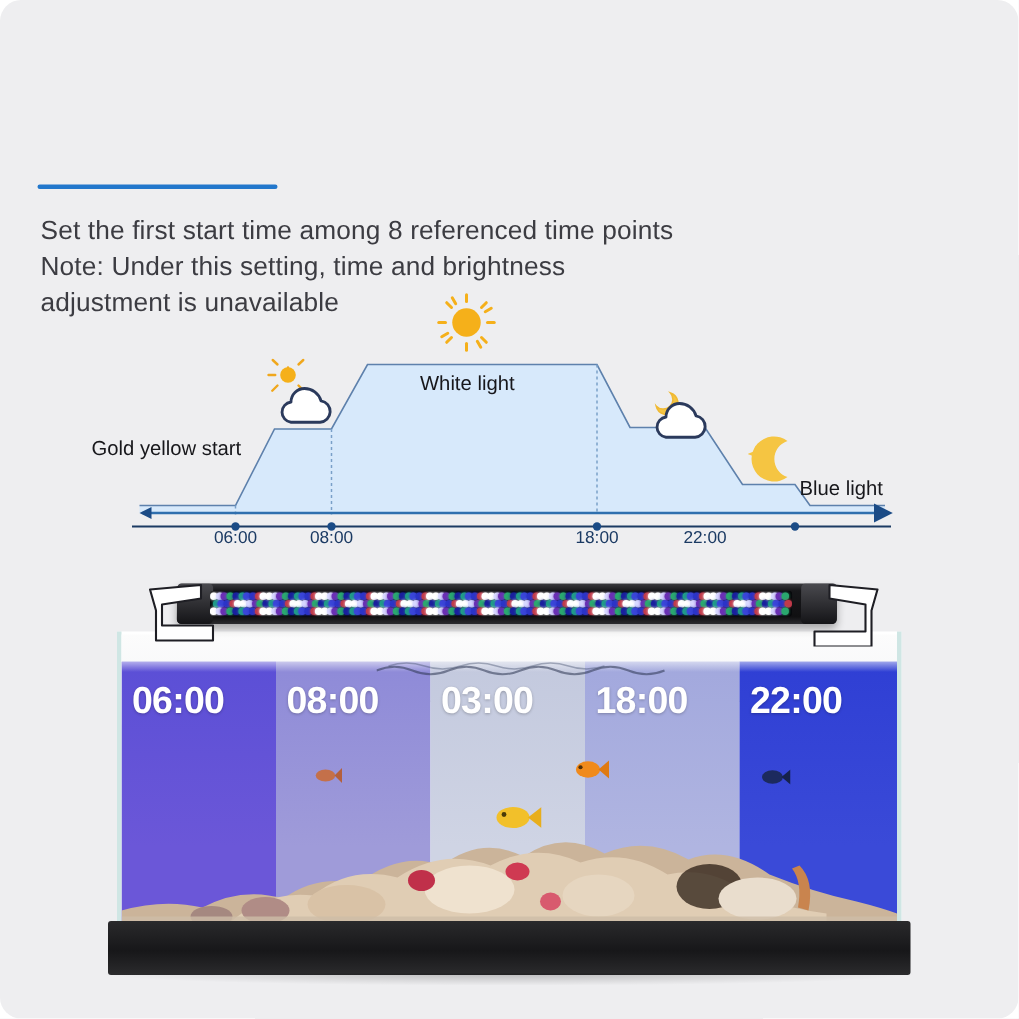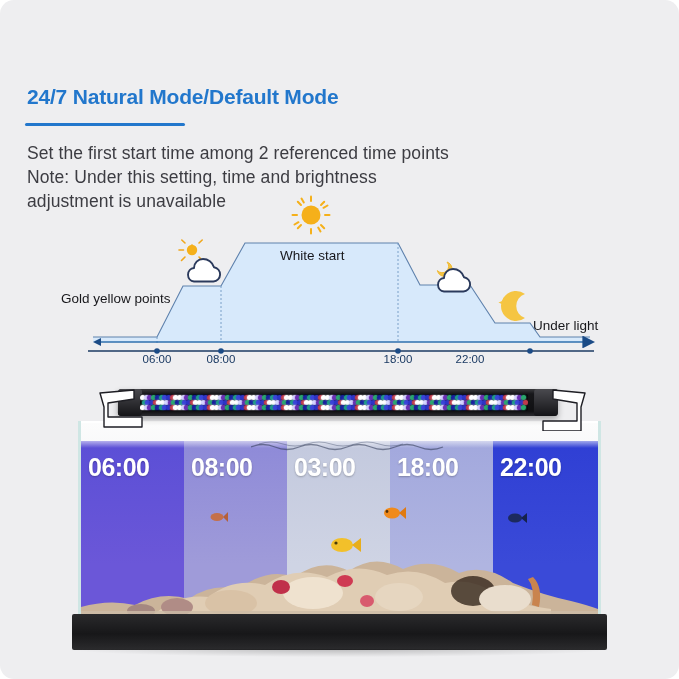--- a/index.html
+++ b/index.html
@@ -103,23 +103,22 @@
     position:absolute;top:0;width:24px;height:27px;
     background:linear-gradient(180deg,#4a4a4f,#141417);
     border-radius:3px;
   }
 </style>
 </head>
 <body>
 
 <div id="page">
 
-  <div class="subtitle">24/7 Natural Mode/Default Mode</div>
   <div class="rule"></div>
-  <div class="body-text">Set the first start time among 2 referenced time points
+  <div class="body-text">Set the first start time among 8 referenced time points
 Note: Under this setting, time and brightness
 adjustment is unavailable</div>
 
   <div id="chart">
     <svg width="679" height="185" viewBox="0 0 679 185">
       <defs>
         <marker id="arrowR" markerWidth="8" markerHeight="8" refX="1" refY="4" orient="auto">
           <path d="M0,0 L8,4 L0,8 z" fill="#1b4b86"></path>
         </marker>
       </defs>
@@ -177,23 +176,23 @@
         <path d="M14,1 a7.4,7.4 0 1 1 -9.6,8.6 a5.9,5.9 0 0 0 9.6,-8.6 z" fill="#f5c542" stroke="#f0b933" stroke-width="1"></path>
         <path d="M11,17 a9,9 0 0 1 9,-9 a11.5,11.5 0 0 1 11,8.2 a7.2,7.2 0 0 1 -0.6,14.3 l-19.4,0 a6.8,6.8 0 0 1 0,-13.5 z" fill="#ffffff" stroke="#2b3a5c" stroke-width="1.9" stroke-linejoin="round"></path>
       </g>
 
       <g transform="translate(498,110)">
         <path d="M6,-3 l1.6,4.0 l4.0,1.6 l-4.0,1.6 l-1.6,4.0 l-1.6,-4.0 l-4.0,-1.6 l4.0,-1.6 z" fill="#f5c542"></path>
         <path d="M27,-6 a15,15 0 1 0 0,24 a12.6,12.6 0 0 1 0,-24 z" fill="#f5c542"></path>
       </g>
     </svg>
 
-    <div class="chart-label" style="left:61px;top:101px;">Gold yellow points</div>
-    <div class="chart-label" style="left:280px;top:58px;">White start</div>
-    <div class="chart-label" style="left:533px;top:128px;">Under light</div>
+    <div class="chart-label" style="left:61px;top:101px;">Gold yellow start</div>
+    <div class="chart-label" style="left:280px;top:58px;">White light</div>
+    <div class="chart-label" style="left:533px;top:128px;">Blue light</div>
 
     <div class="tick-label" style="left:157px;top:163px;">06:00</div>
     <div class="tick-label" style="left:221px;top:163px;">08:00</div>
     <div class="tick-label" style="left:398px;top:163px;">18:00</div>
     <div class="tick-label" style="left:470px;top:163px;">22:00</div>
   </div>
 
   <div id="tank">
 
     <div class="tank-glass"></div>

